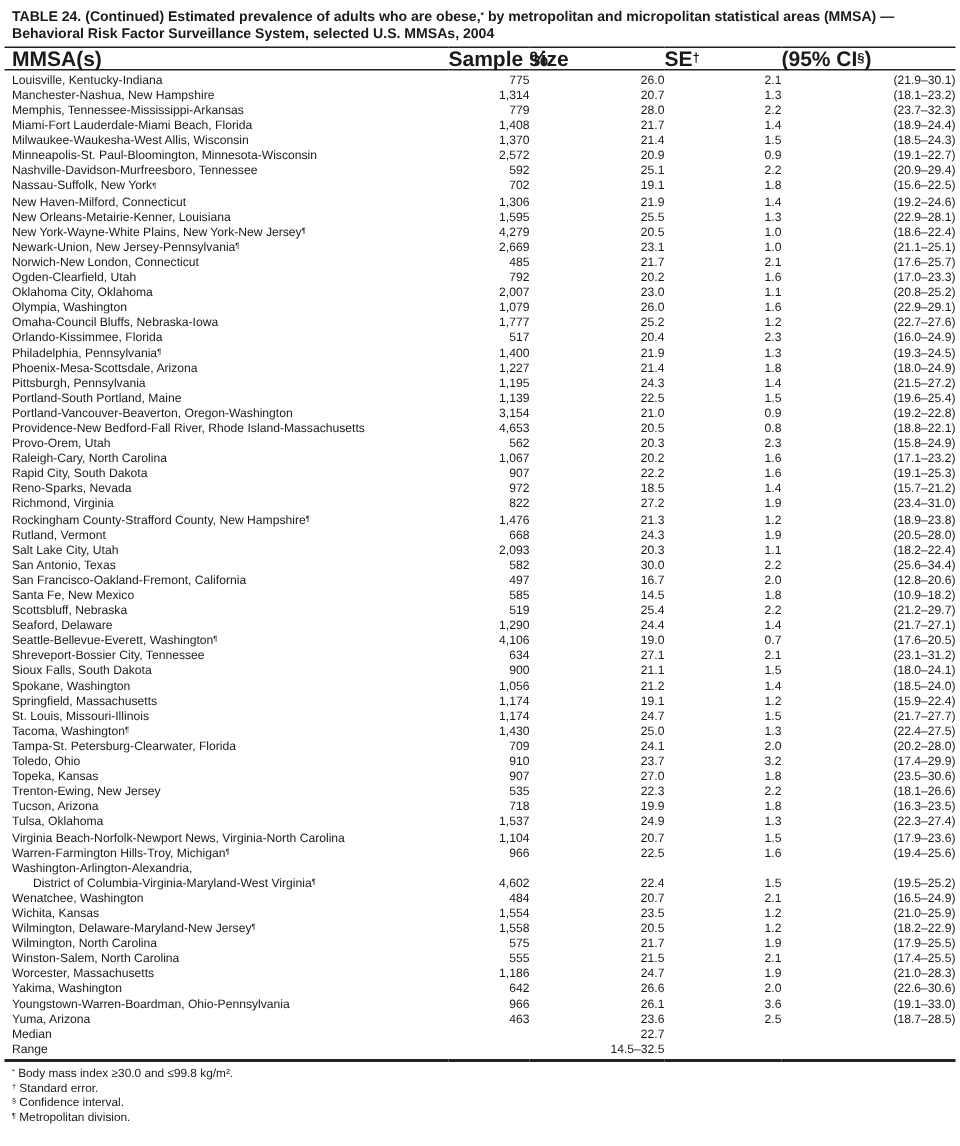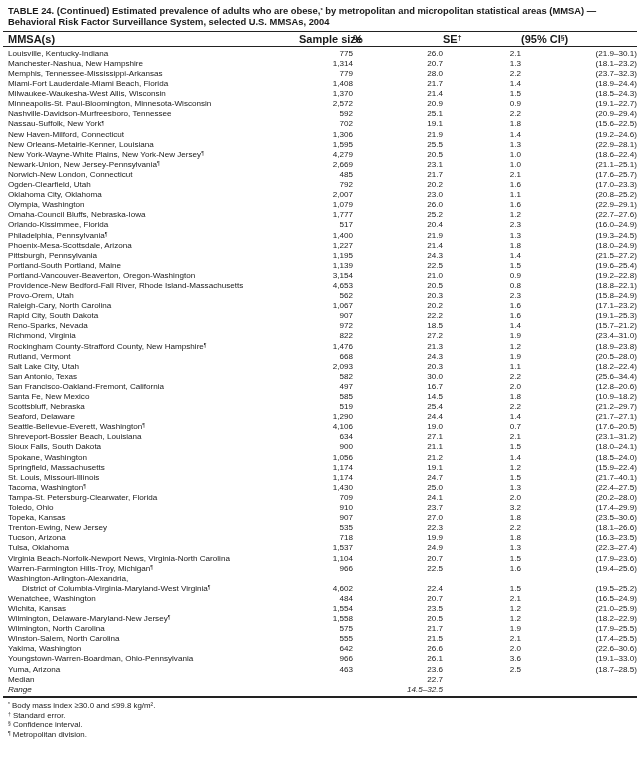--- a/index.html
+++ b/index.html
@@ -33,41 +33,41 @@
     table-layout:fixed;
     width:634px;
     margin-top:3px;
   }
   col.w-name{width:296px;}
   col.w-n{width:54px;}
   col.w-pct{width:90px;}
   col.w-se{width:78px;}
   col.w-ci{width:116px;}
   thead th{
-    font-size:11px;
+    font-size:14px;
     font-weight:bold;
     line-height:10px;
     padding:2px 0 2px 0;
     border-top:1.6px solid #222;
     border-bottom:1.4px solid #222;
     white-space:nowrap;
   }
   thead th.c-name{text-align:left;padding-left:5px;}
   thead th.c-num{text-align:left;}
   tbody td{
     font-size:8.1px;
     line-height:10.1px;
     padding:0;
     vertical-align:bottom;
     white-space:nowrap;
   }
   tbody tr:first-child td{padding-top:2px;}
   td.c-name{text-align:left;padding-left:5px;}
   td.c-num{text-align:right;}
-  tr.last-row td{border-bottom:2px solid #222;padding-bottom:1px;font-style:italic;}
+  tr.last-row td{border-bottom:2px solid #222;padding-bottom:1px;}
   .indent2{padding-left:14px;display:inline-block;}
   .footnotes{
     margin-top:3px;
     padding-left:5px;
     font-size:7.9px;
     line-height:9.7px;
   }
 </style>
 </head>
 <body>
@@ -353,21 +353,21 @@
           <td class="c-num">(21.7–27.1)</td>
         </tr>
         <tr>
           <td class="c-name">Seattle-Bellevue-Everett, Washington<sup>¶</sup></td>
           <td class="c-num">4,106</td>
           <td class="c-num">19.0</td>
           <td class="c-num">0.7</td>
           <td class="c-num">(17.6–20.5)</td>
         </tr>
         <tr>
-          <td class="c-name">Shreveport-Bossier Beach, Louisiana</td>
+          <td class="c-name">Shreveport-Bossier City, Tennessee</td>
           <td class="c-num">634</td>
           <td class="c-num">27.1</td>
           <td class="c-num">2.1</td>
           <td class="c-num">(23.1–31.2)</td>
         </tr>
         <tr>
           <td class="c-name">Sioux Falls, South Dakota</td>
           <td class="c-num">900</td>
           <td class="c-num">21.1</td>
           <td class="c-num">1.5</td>
@@ -385,21 +385,21 @@
           <td class="c-num">1,174</td>
           <td class="c-num">19.1</td>
           <td class="c-num">1.2</td>
           <td class="c-num">(15.9–22.4)</td>
         </tr>
         <tr>
           <td class="c-name">St. Louis, Missouri-Illinois</td>
           <td class="c-num">1,174</td>
           <td class="c-num">24.7</td>
           <td class="c-num">1.5</td>
-          <td class="c-num">(21.7–40.1)</td>
+          <td class="c-num">(21.7–27.7)</td>
         </tr>
         <tr>
           <td class="c-name">Tacoma, Washington<sup>¶</sup></td>
           <td class="c-num">1,430</td>
           <td class="c-num">25.0</td>
           <td class="c-num">1.3</td>
           <td class="c-num">(22.4–27.5)</td>
         </tr>
         <tr>
           <td class="c-name">Tampa-St. Petersburg-Clearwater, Florida</td>
@@ -491,20 +491,27 @@
           <td class="c-num">21.7</td>
           <td class="c-num">1.9</td>
           <td class="c-num">(17.9–25.5)</td>
         </tr>
         <tr>
           <td class="c-name">Winston-Salem, North Carolina</td>
           <td class="c-num">555</td>
           <td class="c-num">21.5</td>
           <td class="c-num">2.1</td>
           <td class="c-num">(17.4–25.5)</td>
+        </tr>
+        <tr>
+          <td class="c-name">Worcester, Massachusetts</td>
+          <td class="c-num">1,186</td>
+          <td class="c-num">24.7</td>
+          <td class="c-num">1.9</td>
+          <td class="c-num">(21.0–28.3)</td>
         </tr>
         <tr>
           <td class="c-name">Yakima, Washington</td>
           <td class="c-num">642</td>
           <td class="c-num">26.6</td>
           <td class="c-num">2.0</td>
           <td class="c-num">(22.6–30.6)</td>
         </tr>
         <tr>
           <td class="c-name">Youngstown-Warren-Boardman, Ohio-Pennsylvania</td>

